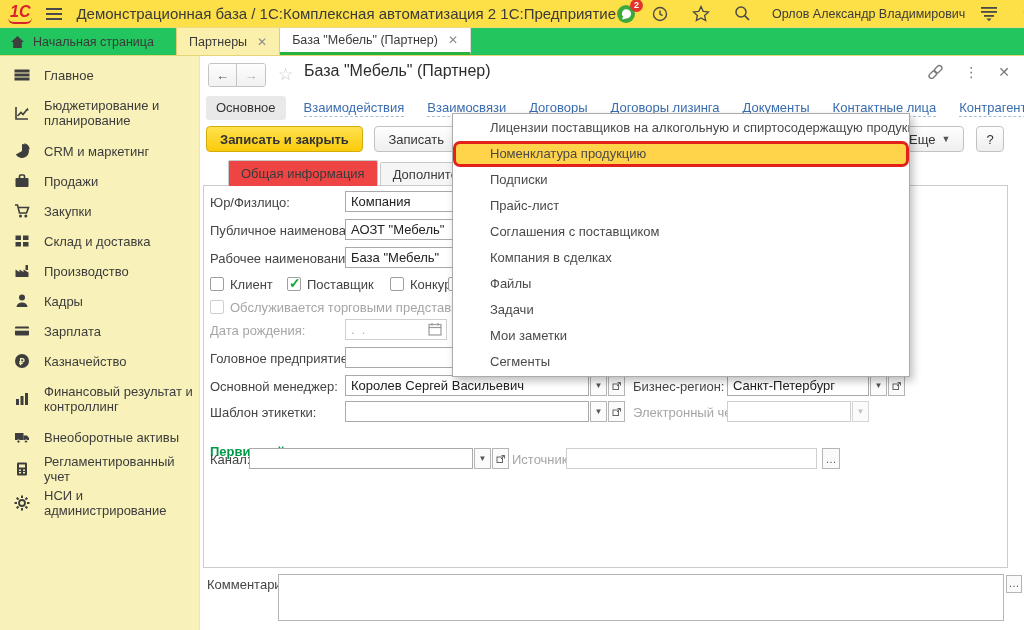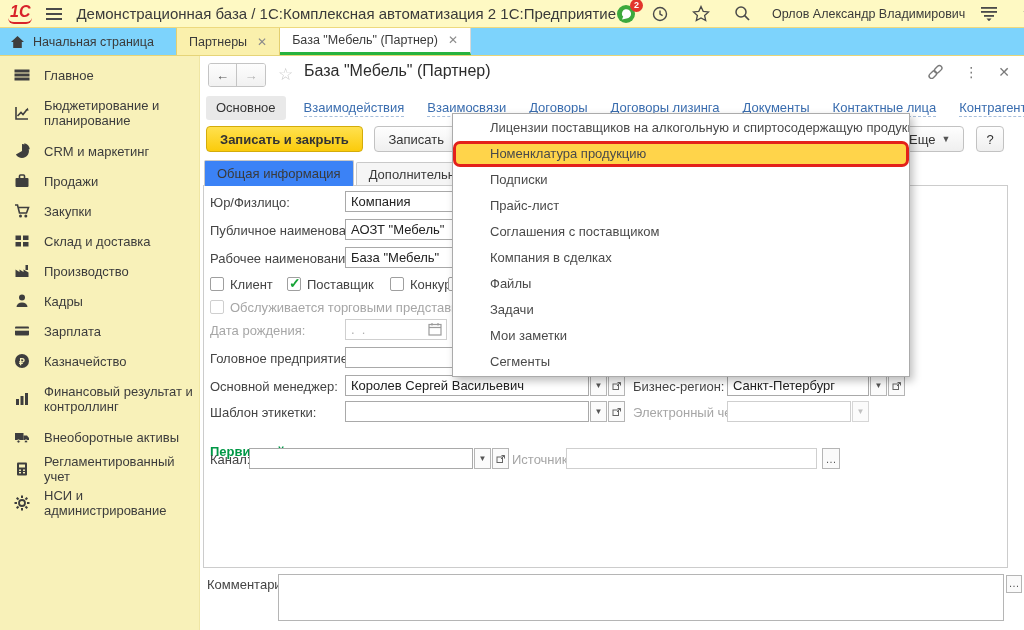--- a/index.html
+++ b/index.html
@@ -1,31 +1,31 @@
 <!DOCTYPE html>
 <html><head>
 <meta charset="utf-8">
 <style>
   * { box-sizing: border-box; margin: 0; padding: 0; }
   html,body { width:1024px; height:630px; }
   body { font-family:"Liberation Sans", sans-serif; font-size:13px; color:#333; position:relative; overflow:hidden; background:#fff; }
 
   
-  #titlebar { position:absolute; left:0; top:0; width:1024px; height:28px; background:#fef9c3; border-bottom:1px solid #EDD97E; display:flex; align-items:center; padding:12px 8px; }
+  #titlebar { position:absolute; left:0; top:0; width:1024px; height:28px; background:#fde047; border-bottom:1px solid #EDD97E; display:flex; align-items:center; padding:12px 8px; }
   .logo { color:#D8232A; font-weight:bold; font-size:16px; font-style:italic; border-bottom:2px solid #D8232A; border-radius:0 0 6px 6px; padding:0 2px 1px 2px; margin-right:14px; }
   .tb-icon { display:inline-flex; align-items:center; justify-content:center; width:22px; height:22px; margin-right:6px; cursor:pointer; }
   #titlebar .app-title { font-size:15px; color:#3A3A3A; margin-left:8px; white-space:nowrap; }
   .tb-right { margin-left:auto; display:flex; align-items:center; gap:13px; padding-right:4px; }
   .notif-wrap { position:relative; width:20px; height:20px; cursor:pointer; }
   .notif-badge { position:absolute; top:-5px; right:-7px; background:#E2352B; color:#fff; font-size:9px; font-weight:bold; min-width:13px; height:13px; border-radius:7px; display:flex; align-items:center; justify-content:center; padding:0 2px; }
   .user-name { font-size:12.5px; color:#3A3A3A; white-space:nowrap; cursor:pointer; }
   .winbtn { color:#5A5A5A; font-size:13px; cursor:pointer; width:16px; text-align:center; }
 
   
-  #tabbar { position:absolute; left:0; top:28px; width:1024px; height:28px; background:#7dd3fc; border-bottom:1px solid #E6D478; display:flex; }
+  #tabbar { position:absolute; left:0; top:28px; width:1024px; height:28px; background:#22c55e; border-bottom:1px solid #E6D478; display:flex; }
   .wtab { display:flex; align-items:center; padding:0 12px; gap:8px; border-right:1px solid #E3CF6F; font-size:12.5px; color:#3A3A3A; cursor:pointer; white-space:nowrap; }
   .wtab.home { padding:0 22px 0 10px; }
   .wtab.plain { background:#FAF0AC; }
   .wtab.active { background:#FFFFFF; border-bottom:3px solid #27B33E; border-right:1px solid #D9D9D9; }
   .tab-close { color:#8B8B8B; font-size:12px; cursor:pointer; margin-left:2px; }
 
   
   #sidebar { position:absolute; left:0; top:56px; width:200px; height:574px; background:#F8F1B9; border-right:1px solid #EFE6A4; padding-top:4px; overflow:hidden; }
   .side-item { display:flex; align-items:center; gap:14px; min-height:30px; padding:2px 6px 2px 14px; color:#3C3C3C; cursor:pointer; line-height:15px; }
   .side-item.two { min-height:46px; }
@@ -53,21 +53,21 @@
   .btn { display:inline-flex; align-items:center; justify-content:center; height:26px; border:1px solid #C2C2C2; border-radius:4px; background:linear-gradient(#FEFEFE,#EFEFEF); padding:0 13px; cursor:pointer; color:#333; margin-right:8px; vertical-align:top; }
   .btn.primary { background:linear-gradient(#FFE14F,#FBCB0B); border-color:#D3AC0B; font-weight:bold; }
   .btn.iconb { width:27px; padding:0; }
   .cmd-right { position:absolute; right:14px; top:0; }
   .cmd-right .btn { margin-right:0; margin-left:8px; }
   .btn .dd { font-size:9px; margin-left:6px; color:#555; }
 
   
   #formtabs { position:absolute; left:4px; top:105px; display:flex; align-items:flex-end; height:25px; }
   .ftab { height:24px; display:flex; align-items:center; padding:0 12px; border:1px solid #C9C9C9; border-bottom:none; background:#F5F5F5; color:#3A3A3A; cursor:pointer; margin-right:2px; border-radius:2px 2px 0 0; white-space:nowrap; }
-  .ftab.active { background:#3b82f6; height:26px; position:relative; z-index:3; }
+  .ftab.active { background:#ef4444; height:26px; position:relative; z-index:3;margin-left:24px; }
 
   
   #formbox { position:absolute; left:203px; top:185px; width:805px; height:383px; border:1px solid #CCCCCC; background:#fff; z-index:1; }
   .flabel { position:absolute; color:#444; white-space:nowrap; z-index:2; }
   .flabel.dis { color:#A6A6A6; }
   .finput { position:absolute; height:21px; border:1px solid #A9A9A9; background:#fff; padding:0 5px; font-family:"Liberation Sans",sans-serif; font-size:13px; color:#222; z-index:2; }
   .finput.dis { border-color:#CFCFCF; color:#B0B0B0; }
   .finput.ph { color:#B0B0B0; }
   .cbtn { position:absolute; width:17px; height:21px; border:1px solid #B5B5B5; background:#FBFBFB; display:flex; align-items:center; justify-content:center; font-size:8px; color:#555; cursor:pointer; z-index:2; }
   .cbtn.dis { border-color:#D6D6D6; color:#C0C0C0; }

